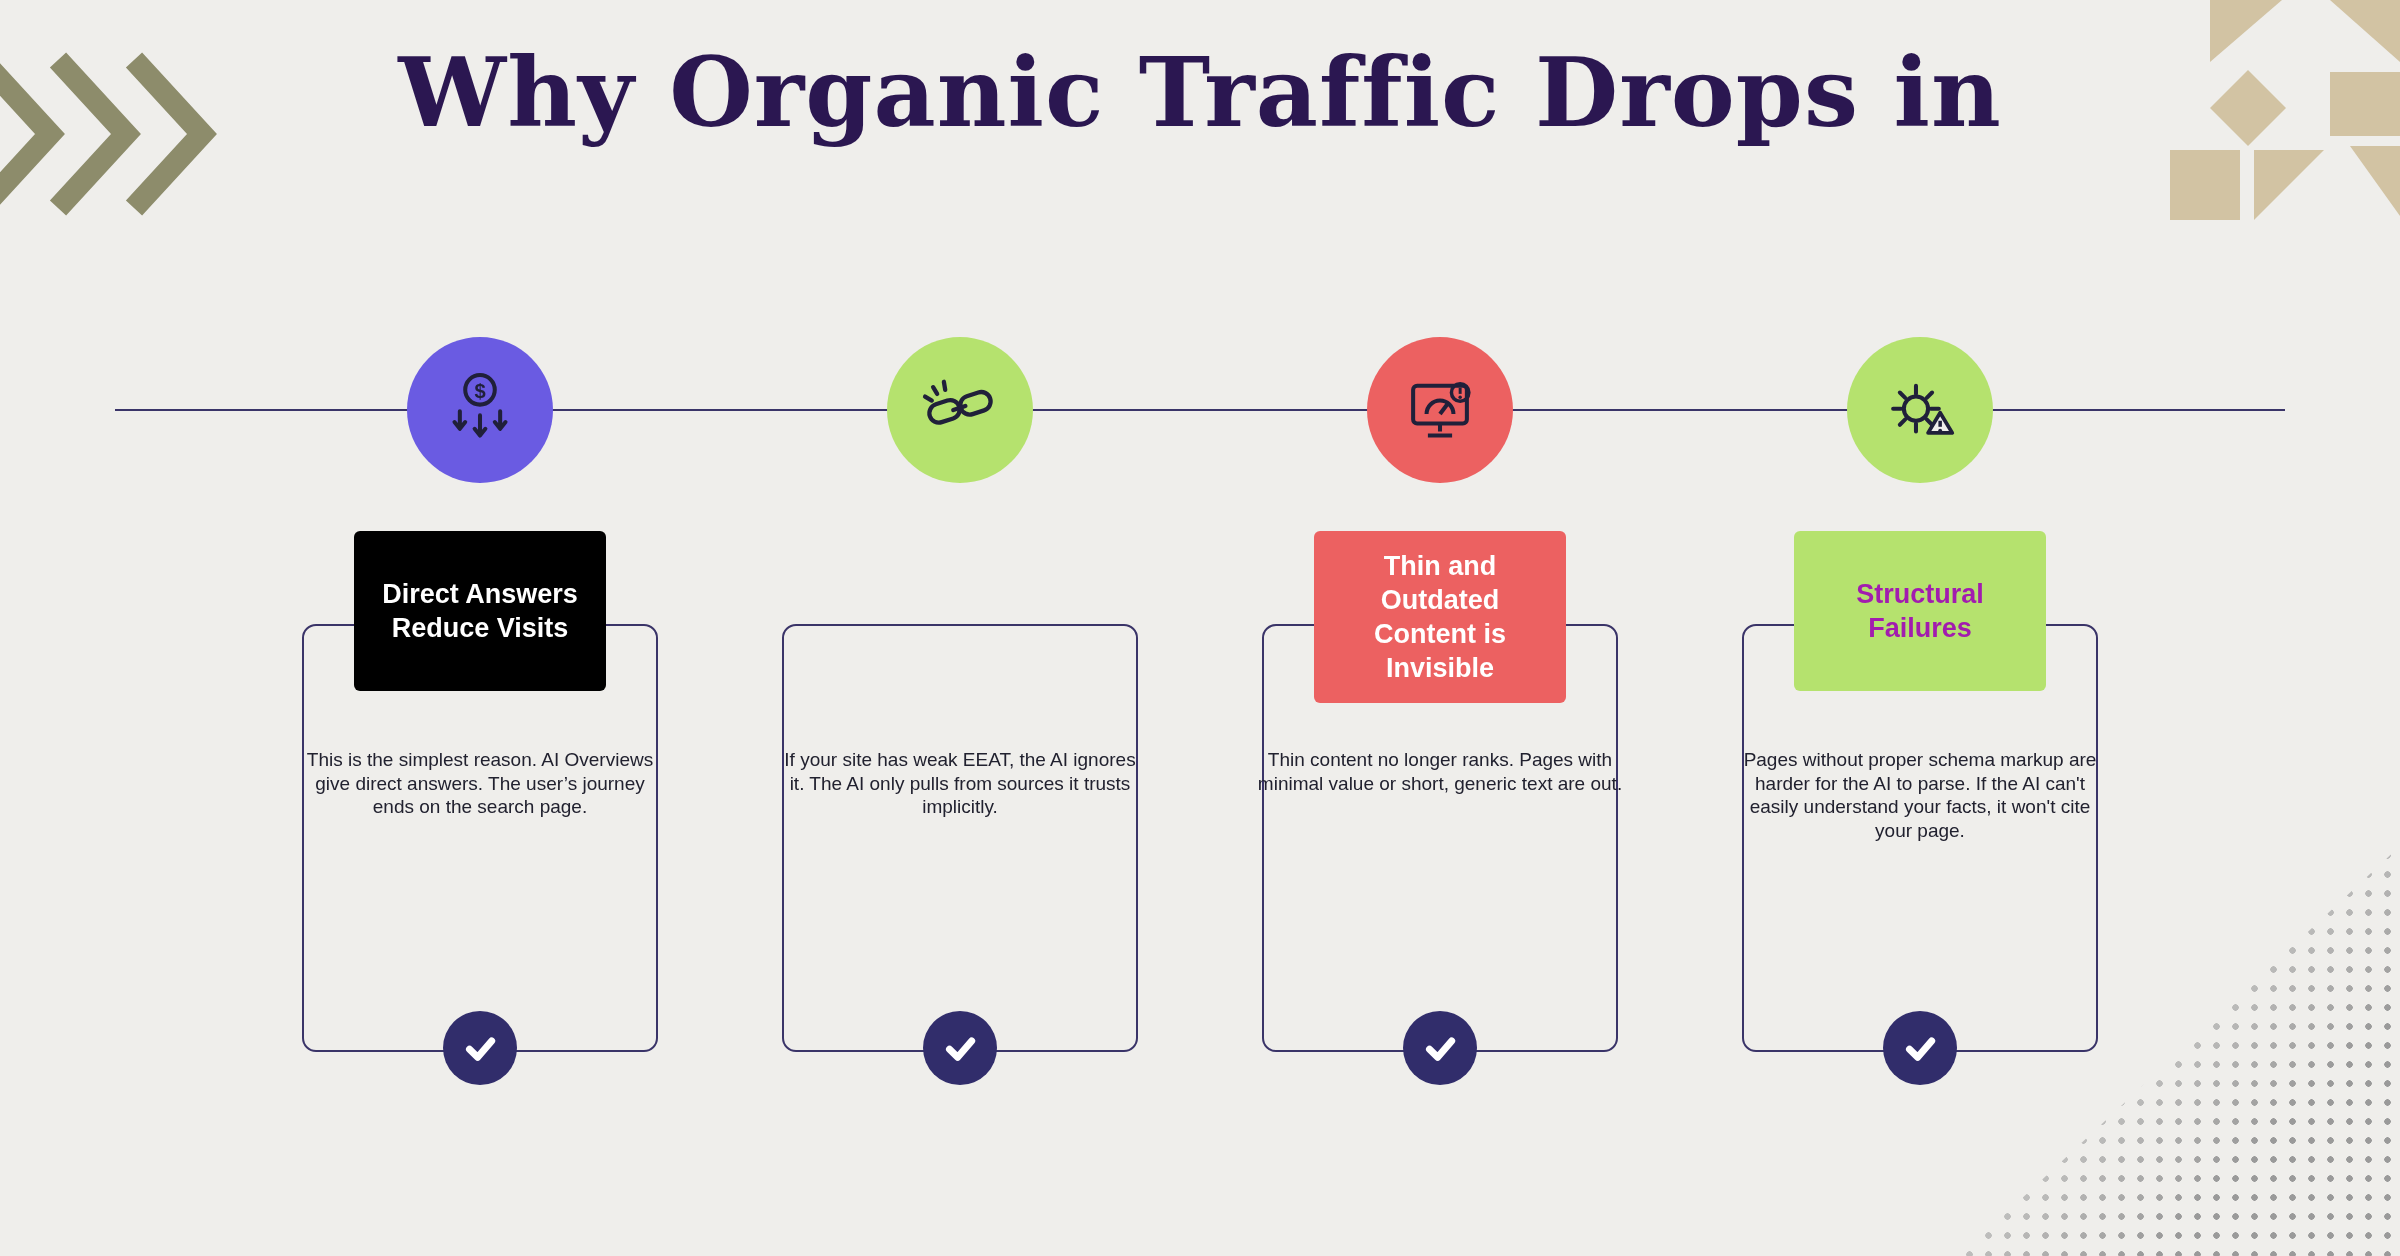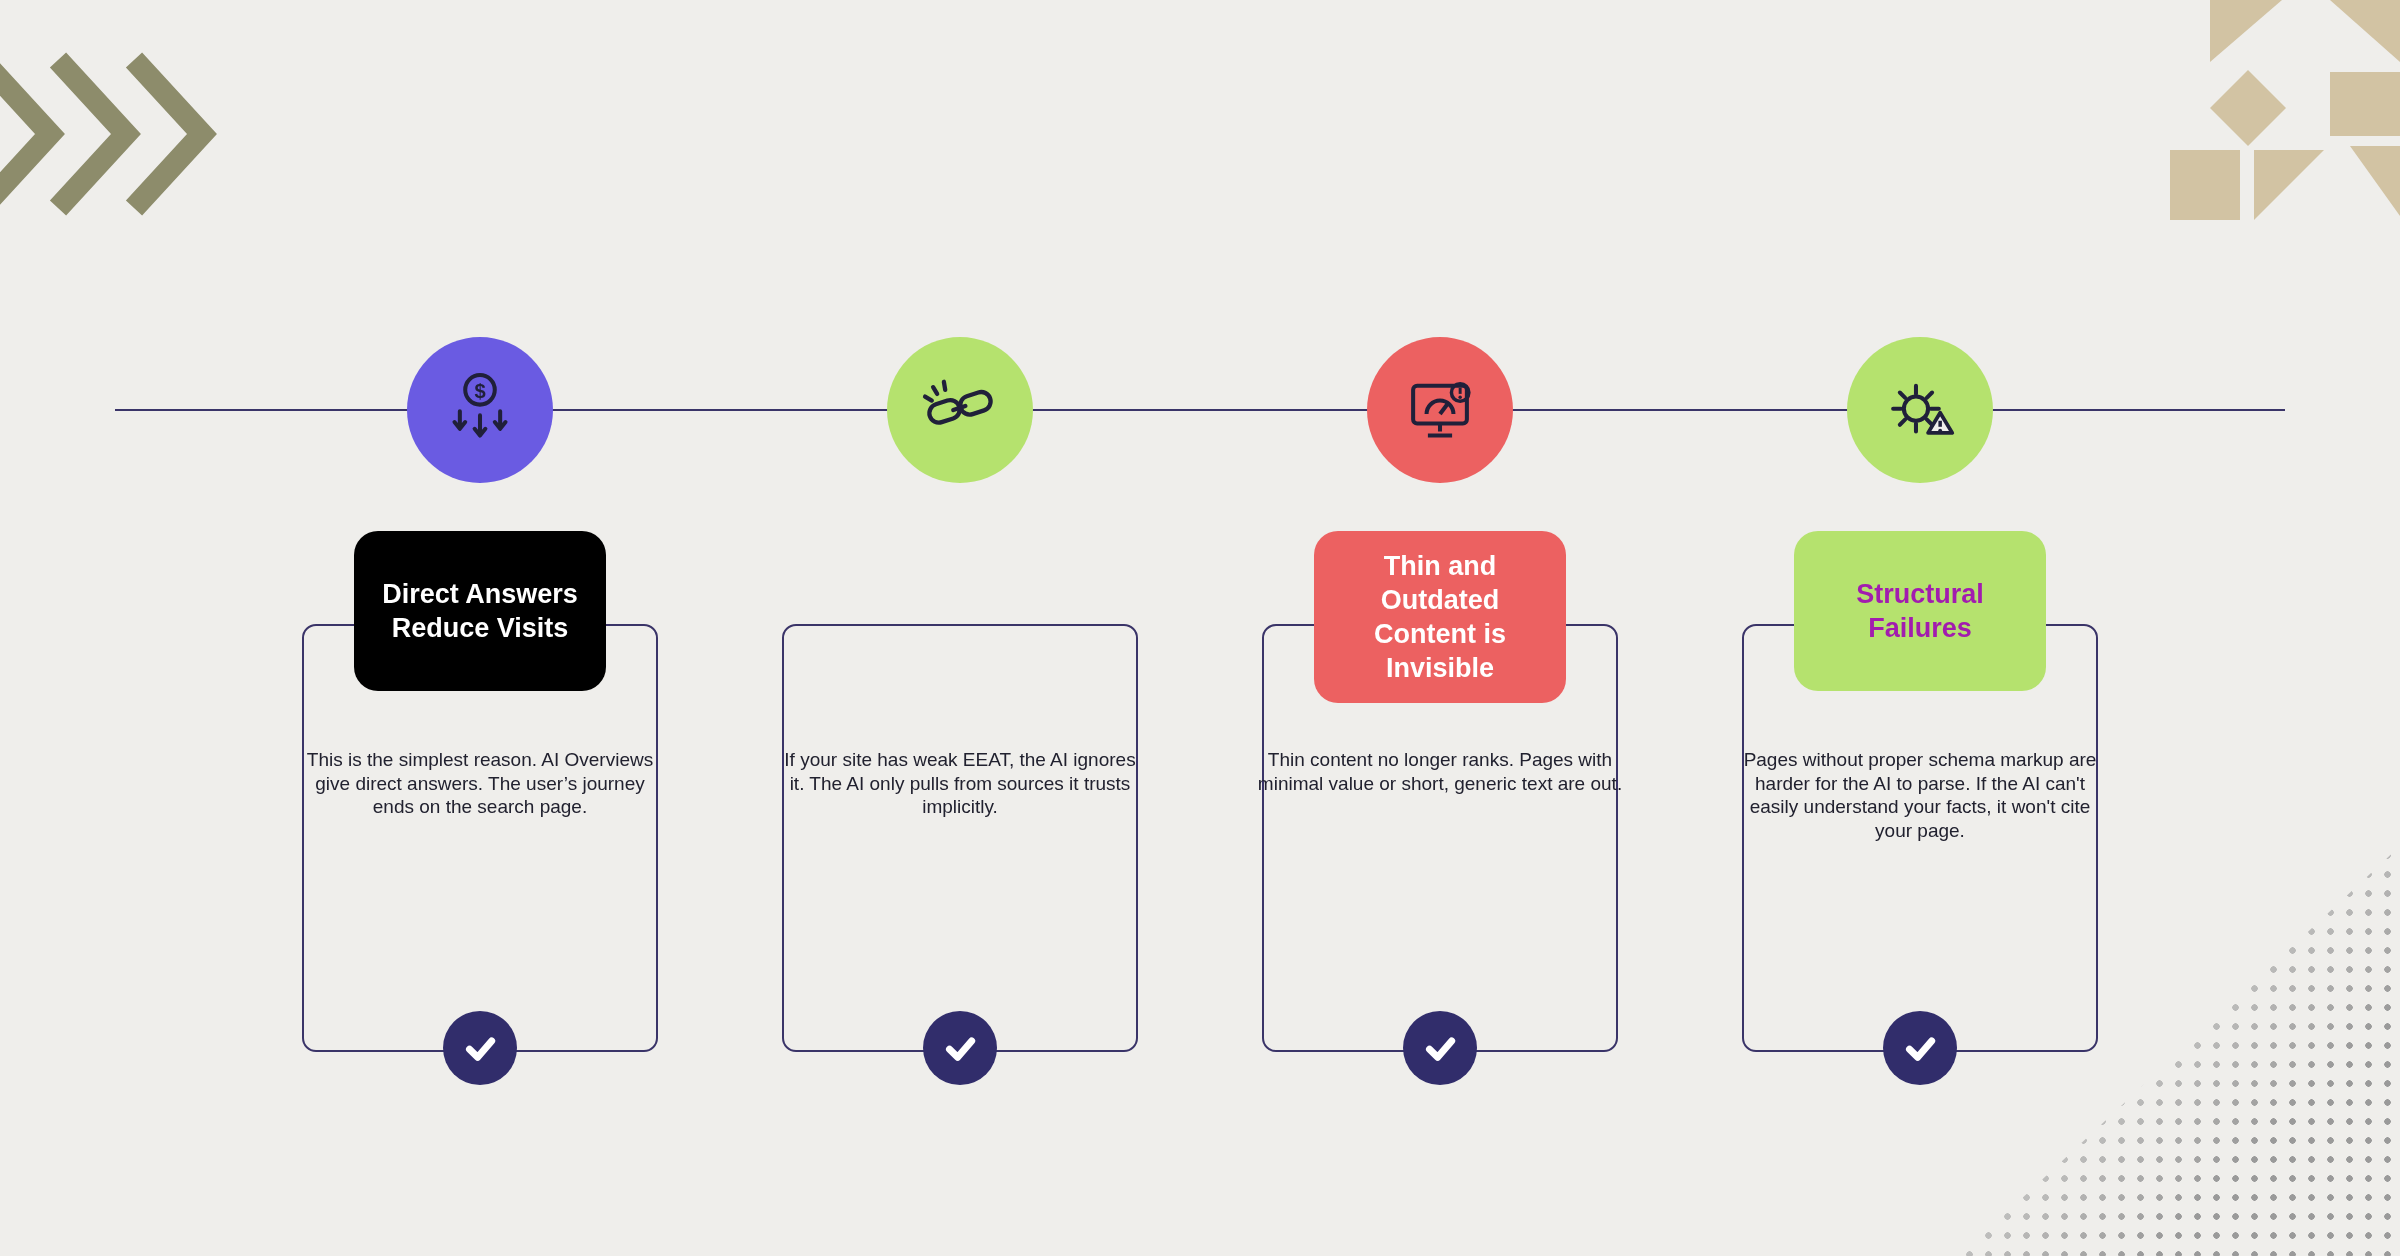--- a/index.html
+++ b/index.html
@@ -24,21 +24,21 @@
   }
   .icon-circle svg{width:86px;height:86px;}
   .card-outline{
     position:absolute;top:624px;left:50%;transform:translateX(-50%);
     width:352px;height:424px;border:2px solid #3a3468;border-radius:14px;
     z-index:1;background:transparent;
   }
   .badge{
     position:absolute;top:531px;left:50%;transform:translateX(-50%);
     width:252px;min-height:160px;padding:18px 14px;box-sizing:border-box;
-    border-radius:24px;display:flex;align-items:center;justify-content:center;
+    border-radius:6px;display:flex;align-items:center;justify-content:center;
     text-align:center;font-weight:700;font-size:27px;line-height:1.26;z-index:2;
   }
   .body-text{
     position:absolute;top:748px;left:50%;transform:translateX(-50%);
     width:366px;text-align:center;font-size:19px;line-height:1.24;
     color:#21212f;z-index:2;
   }
   .check-circle{
     position:absolute;top:1011px;left:50%;transform:translateX(-50%);
     width:74px;height:74px;border-radius:50%;background:#312d6b;
@@ -55,20 +55,21 @@
     -webkit-mask-image:linear-gradient(315deg,#000 30%,transparent 80%);
     mask-image:linear-gradient(315deg,#000 30%,transparent 80%);
   }
 </style>
 </head>
 <body>
 
 <div class="stage">
 
   <div class="title">
+    <div>Why Organic Traffic Drops in</div>
   </div>
 
   <svg class="chevrons" width="260" height="165" viewBox="0 0 260 165">
     <g fill="none" stroke="#8d8c6b" stroke-width="22">
       <path d="M10 8 L78 82 L10 156"></path>
       <path d="M86 8 L154 82 L86 156"></path>
       <path d="M162 8 L230 82 L162 156"></path>
     </g>
   </svg>
 

